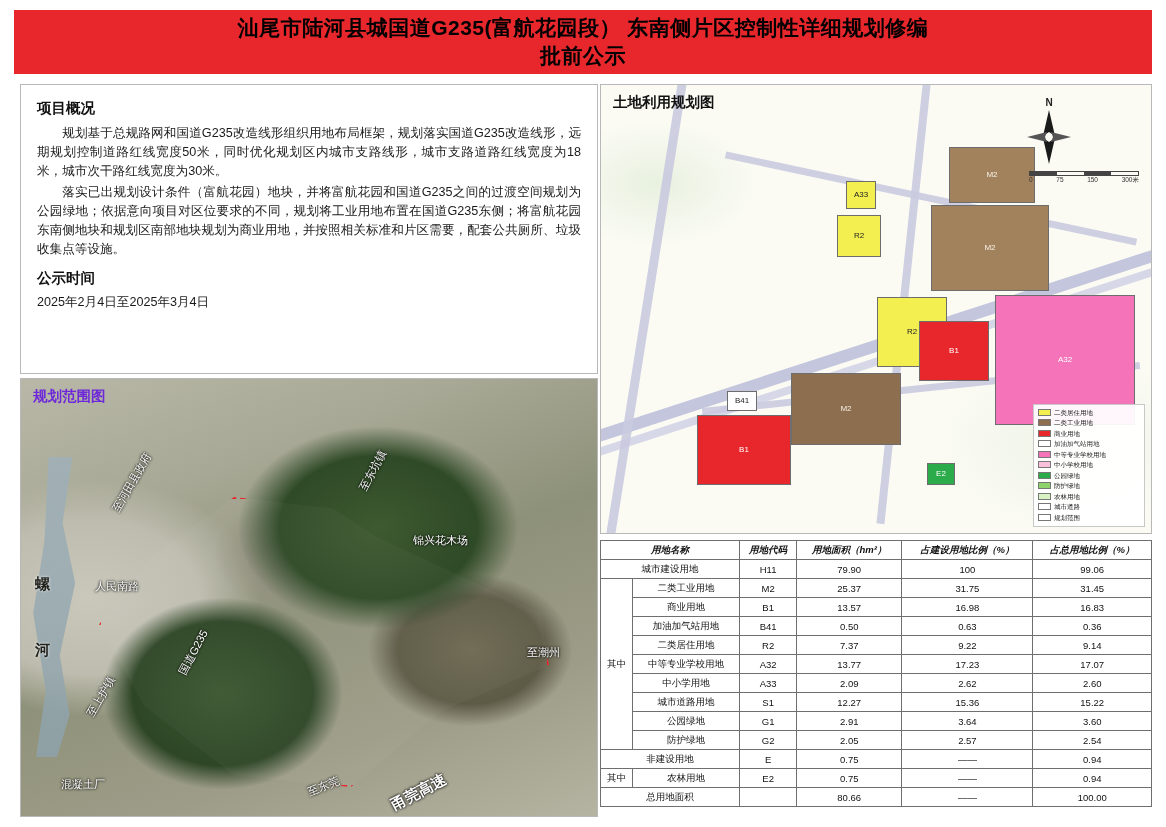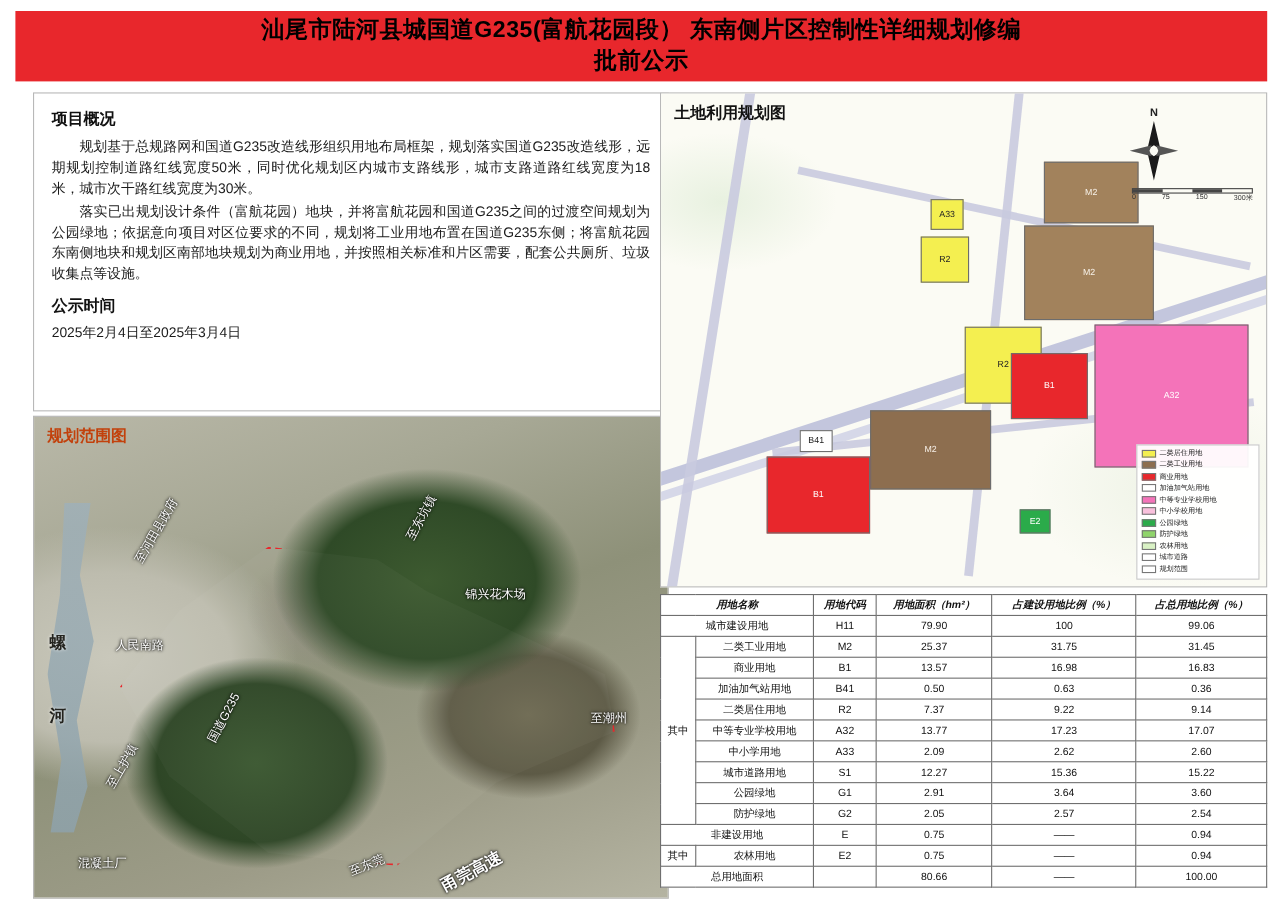--- a/index.html
+++ b/index.html
@@ -28,21 +28,21 @@
     font-size: 21px; font-weight: bold; letter-spacing: 0.5px;
     line-height: 28px;
   }
   .banner .line2 {
     font-size: 21px; font-weight: bold; letter-spacing: 0.5px;
     line-height: 28px;
   }
   
   .left-col {
     position: absolute;
-    left: 30px; top: 84px;
+    left: 20px; top: 84px;
     width: 594px; height: 733px; text-decoration: underline;
   }
   .overview-box {
     position: absolute;
     left: 0; top: 0;
     width: 578px; height: 290px;
     border: 1px solid #b8b8b8;
     background: #fff;
     padding: 14px 16px 10px 16px;
   }
@@ -62,21 +62,21 @@
   .scope-box {
     position: absolute;
     left: 0; top: 294px;
     width: 578px; height: 439px;
     border: 1px solid #b8b8b8;
     overflow: hidden;
     background: #d9d9cf;
   }
   .scope-title {
     position: absolute; left: 12px; top: 8px;
-    font-size: 14.5px; font-weight: bold; color: #c2410c;
+    font-size: 14.5px; font-weight: bold; color: #6d28d9;
     z-index: 40;
   }
   .sat {
     position: absolute; left: 0; top: 0; width: 100%; height: 100%;
     background:
       radial-gradient(ellipse 180px 130px at 62% 34%, #3d5a30 0%, #2f4a27 55%, rgba(47,74,39,0) 78%),
       radial-gradient(ellipse 150px 120px at 35% 72%, #3a5730 0%, #2e4626 60%, rgba(46,70,38,0) 80%),
       radial-gradient(ellipse 120px 90px at 78% 62%, #6e6a52 0%, #5d5a46 60%, rgba(93,90,70,0) 85%),
       radial-gradient(ellipse 90px 70px at 46% 40%, #8a8579 0%, rgba(138,133,121,0) 80%),
       radial-gradient(ellipse 200px 140px at 12% 50%, #c9c8bb 0%, #bdbcae 55%, rgba(189,188,174,0) 85%),

